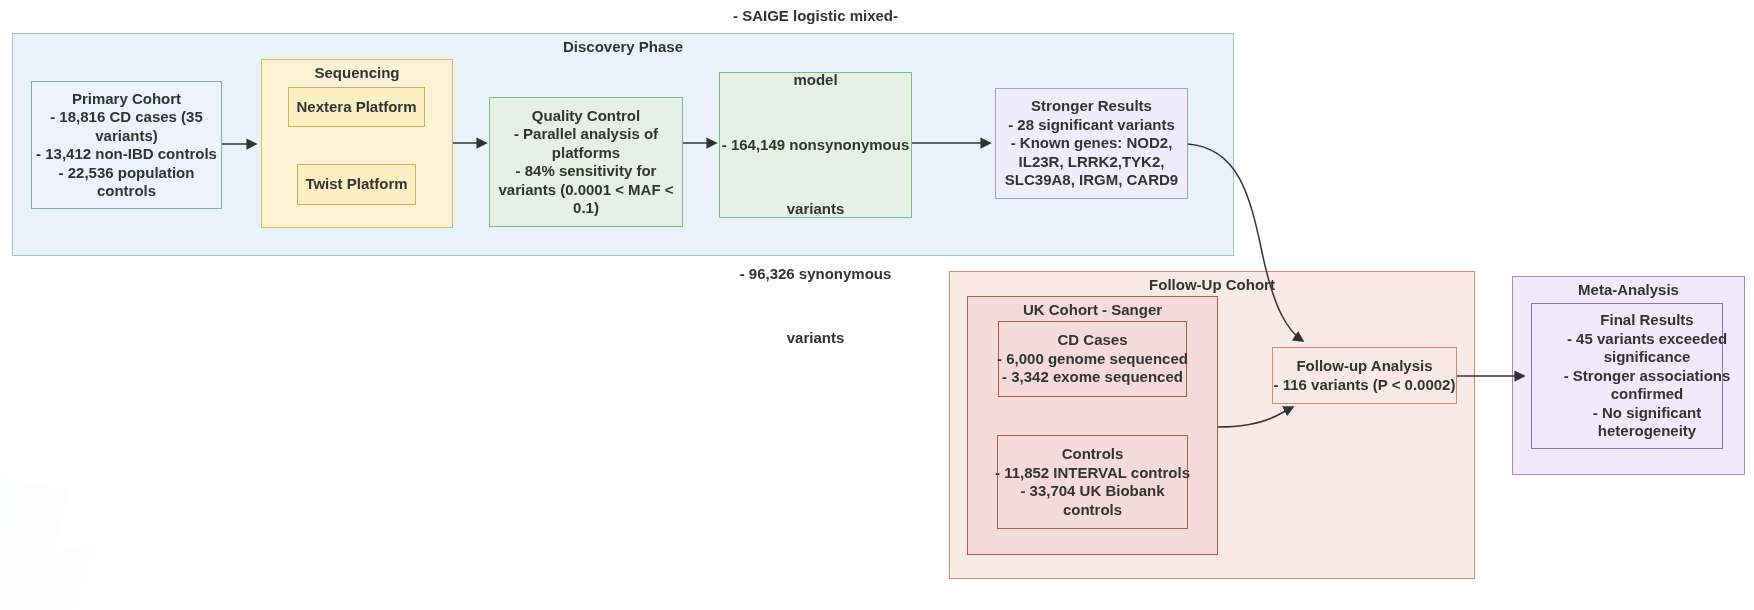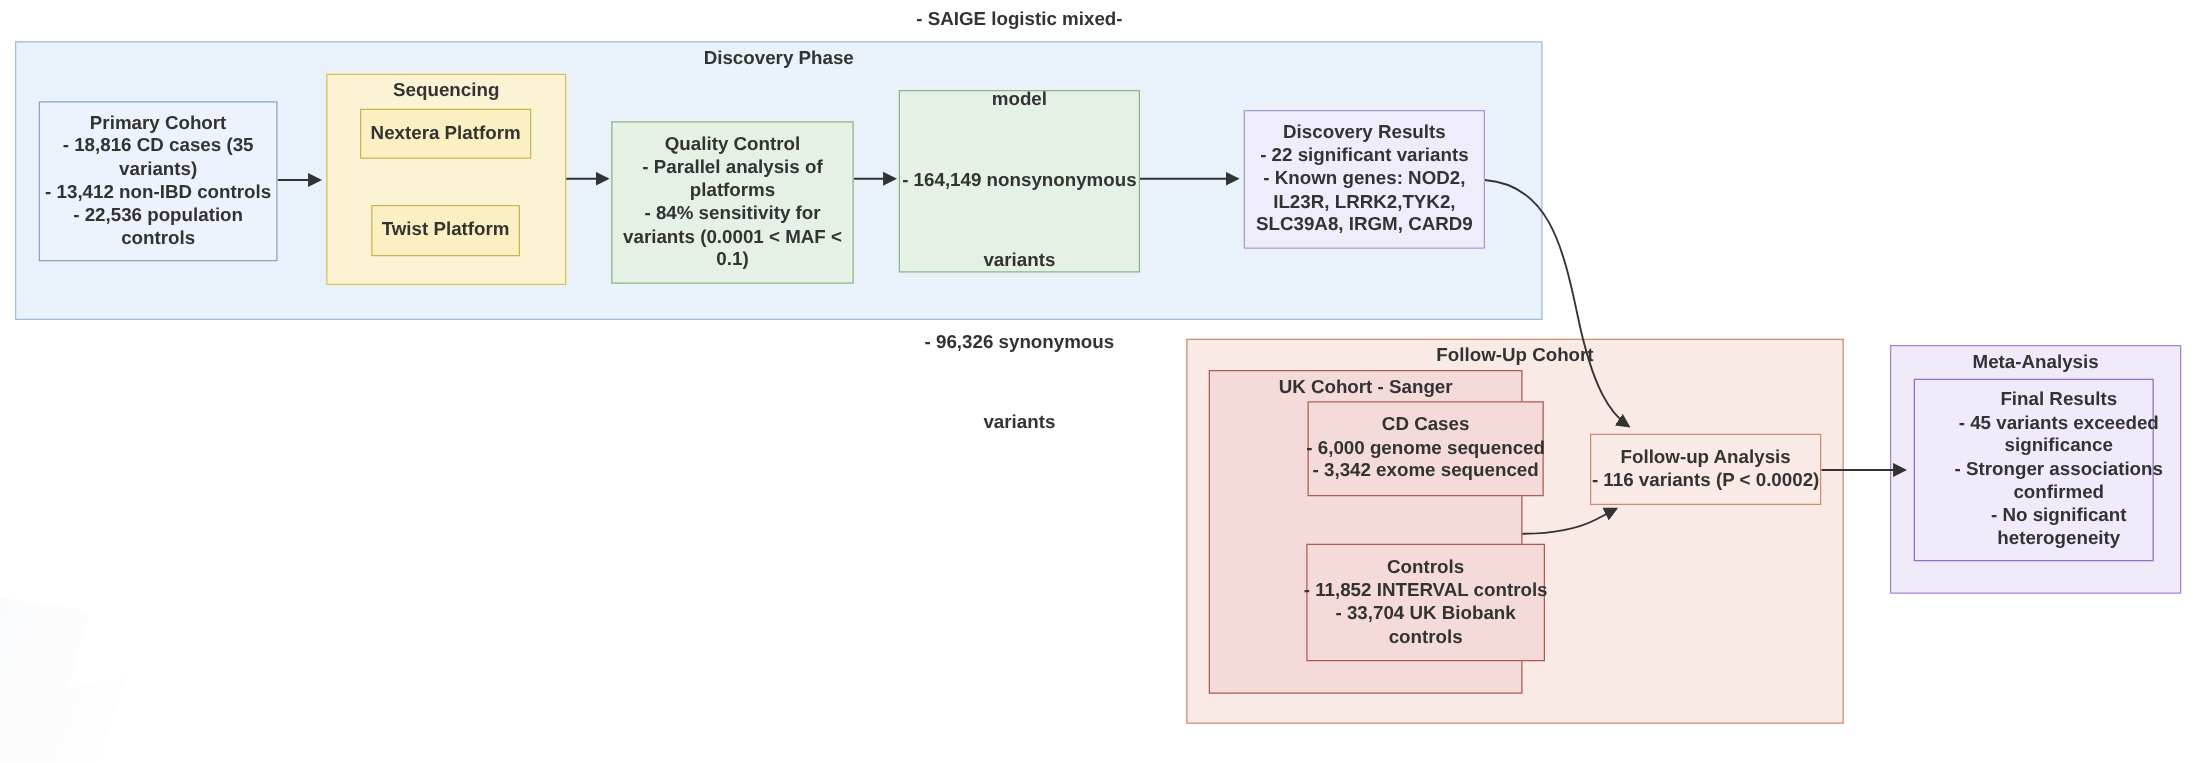--- a/index.html
+++ b/index.html
@@ -16,21 +16,21 @@
   }
   .c-discovery{background:var(--discovery-fill);border-color:var(--discovery-border);z-index:1;}
   .c-sequencing{background:var(--sequencing-fill);border-color:var(--sequencing-border);z-index:2;}
   .c-followup{background:var(--followup-fill);border-color:var(--followup-border);z-index:1;}
   .c-uk{background:var(--uk-fill);border-color:var(--uk-border);z-index:2;}
   .c-meta{background:var(--meta-fill);border-color:var(--meta-border);z-index:1;}
   .n-cohort{background:var(--cohort-fill);border-color:var(--cohort-border);}
   .n-platform{background:var(--platform-fill);border-color:var(--platform-border);}
   .n-green{background:var(--green-fill);border-color:var(--green-border);}
   .n-purple{background:var(--purple-fill);border-color:var(--purple-border);}
-  .n-pink{background:var(--uk-fill);border-color:var(--uk-border);margin-left:48px;}
+  .n-pink{background:var(--uk-fill);border-color:var(--uk-border);}
   .n-salmon{background:var(--followup-fill);border-color:var(--followup-border);justify-content:center;}
   .n-final{background:var(--meta-fill);border-color:var(--final-border);padding-left:40px;}
   #edges{position:absolute;left:0;top:0;z-index:6;pointer-events:none;}
   #watermark{
     position:absolute;left:0;top:478px;width:130px;height:132px;z-index:0;
     background:linear-gradient(115deg,#fafbfc 0%,#fdfdfe 55%,#ffffff 100%);
     clip-path:polygon(0 0,55% 8%,42% 55%,78% 48%,60% 100%,0 100%);
   }
 </style>
 </head>
@@ -78,21 +78,21 @@
   <div class="node n-cohort" style="left:31px;top:81px;width:191px;height:128px;text-align:right;"><div>Primary Cohort</div><div>- 18,816 CD cases (35</div><div>variants)</div><div>- 13,412 non-IBD controls</div><div>- 22,536 population</div><div>controls</div></div>
 
   <div class="node n-platform" style="left:297px;top:164px;width:119px;height:41px;"><div>Twist Platform</div></div>
 
   <div class="node n-platform" style="left:288px;top:87px;width:137px;height:40px;"><div>Nextera Platform</div></div>
 
   <div class="node n-green" style="left:489px;top:80px;width:194px;height:130px;margin-top:17px;"><div>Quality Control</div><div>- Parallel analysis of</div><div>platforms</div><div>- 84% sensitivity for</div><div>variants (0.0001 &lt; MAF &lt;</div><div>0.1)</div></div>
 
   <div class="node n-green" style="left:719px;top:72px;width:193px;height:146px;gap:46px;"><div>Initial Analysis</div><div>- SAIGE logistic mixed-</div><div>model</div><div>- 164,149 nonsynonymous</div><div>variants</div><div>- 96,326 synonymous</div><div>variants</div></div>
 
-  <div class="node n-purple" style="left:995px;top:88px;width:193px;height:111px;"><div>Discovery Results</div><div>- 22 significant variants</div><div>- Known genes: NOD2,</div><div>IL23R, LRRK2,TYK2,</div><div>SLC39A8, IRGM, CARD9</div></div>
+  <div class="node n-purple" style="left:995px;top:88px;width:193px;height:111px;"><div>Stronger Results</div><div>- 28 significant variants</div><div>- Known genes: NOD2,</div><div>IL23R, LRRK2,TYK2,</div><div>SLC39A8, IRGM, CARD9</div></div>
 
   <div class="node n-pink" style="left:998px;top:321px;width:189px;height:76px;"><div>CD Cases</div><div>- 6,000 genome sequenced</div><div>- 3,342 exome sequenced</div></div>
 
   <div class="node n-pink" style="left:997px;top:435px;width:191px;height:94px;"><div>Controls</div><div>- 11,852 INTERVAL controls</div><div>- 33,704 UK Biobank</div><div>controls</div></div>
 
   <div class="node n-salmon" style="left:1272px;top:347px;width:185px;height:57px;"><div>Follow-up Analysis</div><div>- 116 variants (P &lt; 0.0002)</div></div>
 
   <div class="node n-final" style="left:1531px;top:303px;width:192px;height:146px;"><div>Final Results</div><div>- 45 variants exceeded</div><div>significance</div><div>- Stronger associations</div><div>confirmed</div><div>- No significant</div><div>heterogeneity</div></div>
 
 </div>

